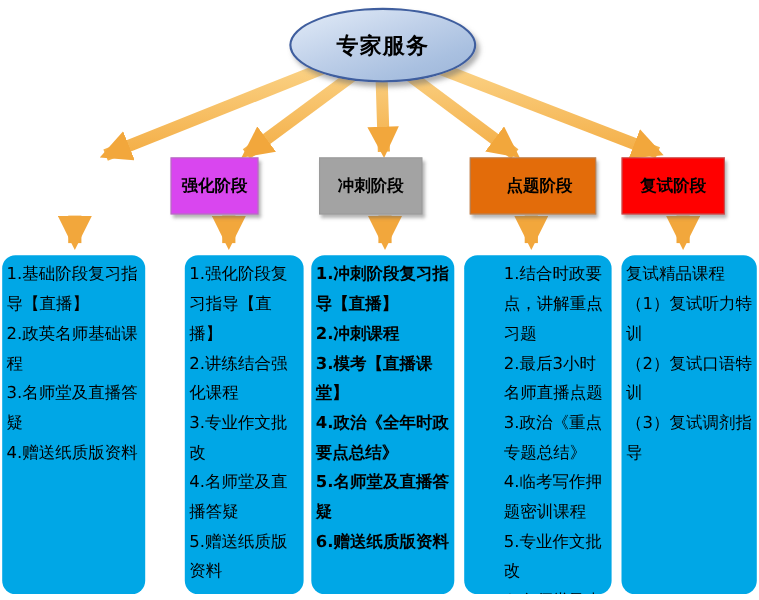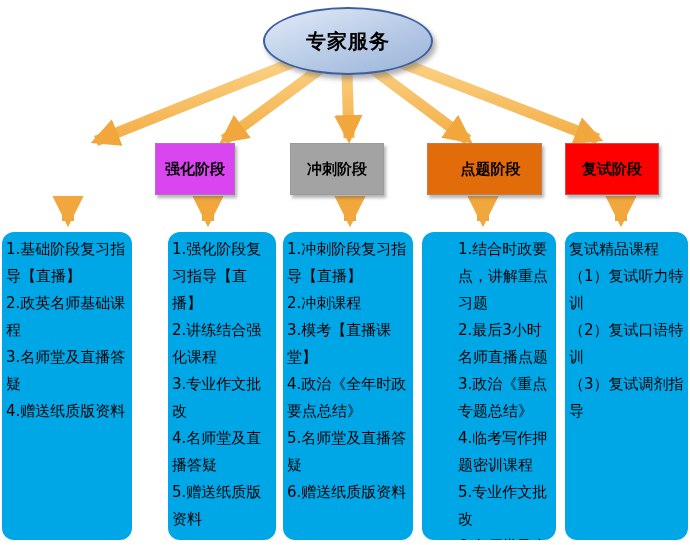--- a/index.html
+++ b/index.html
@@ -106,21 +106,21 @@
   </div>
 
   <div class="content-box" style="left:144px;width:108px;margin-left:24px;">
     <div class="content-item">1.强化阶段复习指导【直播】</div>
     <div class="content-item">2.讲练结合强化课程</div>
     <div class="content-item">3.专业作文批改</div>
     <div class="content-item">4.名师堂及直播答疑</div>
     <div class="content-item">5.赠送纸质版资料</div>
   </div>
 
-  <div class="content-box" style="left:283px;width:130px;">
+  <div class="content-box" style="left:283px;width:130px;font-weight:bold;">
     <div class="content-item">1.冲刺阶段复习指导【直播】</div>
     <div class="content-item">2.冲刺课程</div>
     <div class="content-item">3.模考【直播课堂】</div>
     <div class="content-item">4.政治《全年时政要点总结》</div>
     <div class="content-item">5.名师堂及直播答疑</div>
     <div class="content-item">6.赠送纸质版资料</div>
   </div>
 
   <div class="content-box" style="left:422px;width:134px;padding-left:36px;">
     <div class="content-item">1.结合时政要点，讲解重点习题</div>

